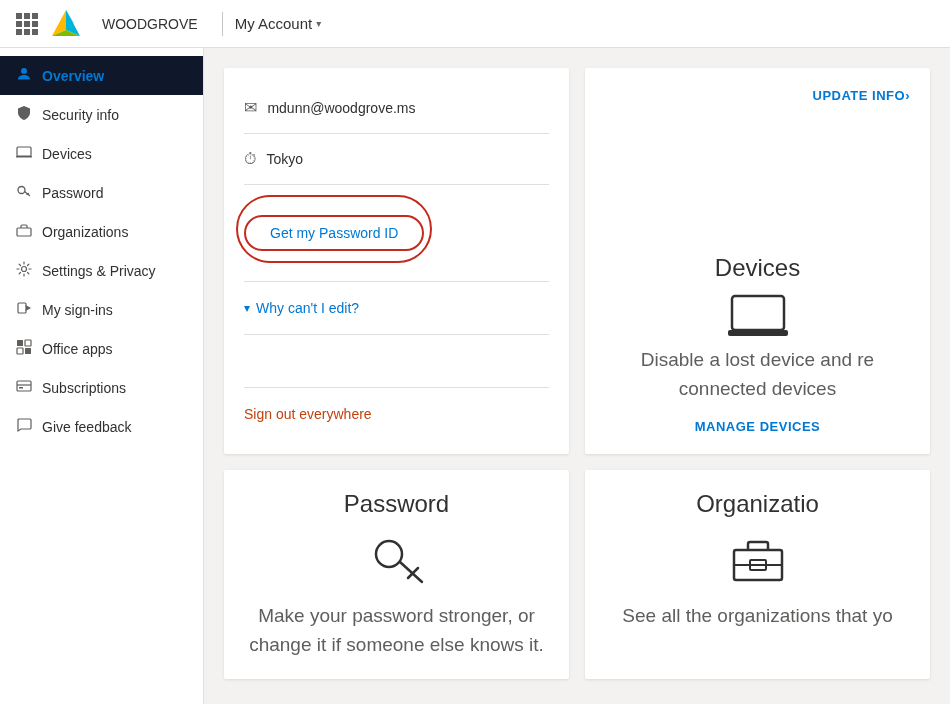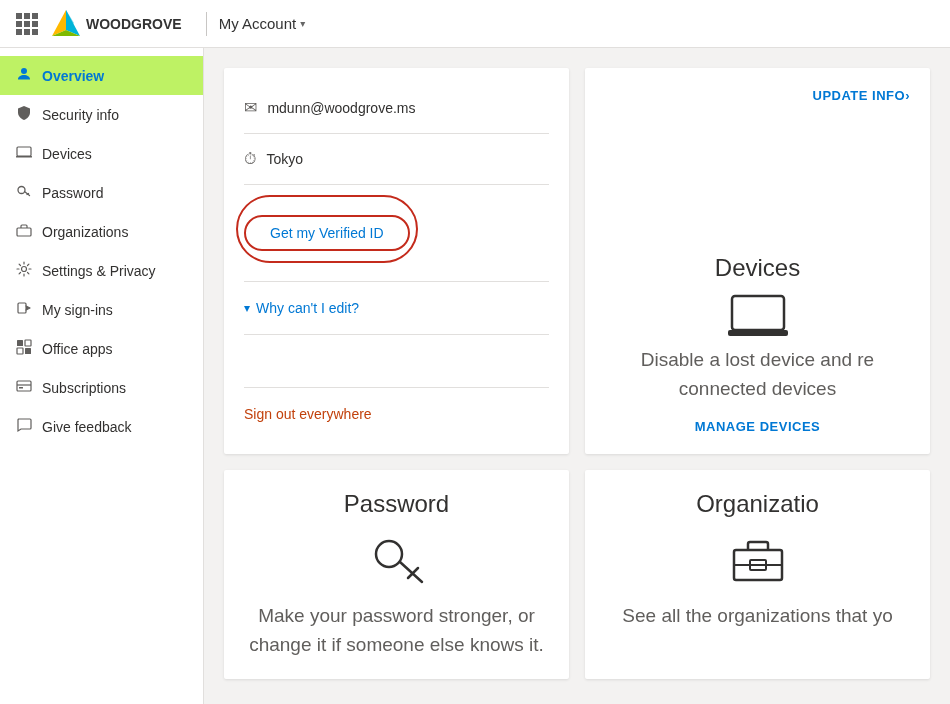--- a/index.html
+++ b/index.html
@@ -33,23 +33,23 @@
       display: flex;
       align-items: center;
       margin-right: 12px;
     }
     .logo-triangle {
       width: 32px;
       height: 32px;
     }
     .logo-text {
       font-size: 14px;
-      font-weight: 700;
+      font-weight: 400;
       color: #333;
-      margin-left: 4px;
+      margin-left: 20px;
     }
     .header-divider {
       width: 1px;
       height: 24px;
       background: #c8c6c4;
       margin: 0 12px;
     }
     .header-app-name {
       font-size: 15px;
       color: #333;
@@ -85,21 +85,21 @@
     .sidebar-item {
       display: flex;
       align-items: center;
       padding: 10px 16px;
       cursor: pointer;
       font-size: 14px;
       color: #323130;
       gap: 10px;
     }
     .sidebar-item.active {
-      background: #bef264;
+      background: #0f172a;
       font-weight: 600;
       color: #0078d4;
     }
     .sidebar-item.active .sidebar-icon {
       color: #0078d4;
     }
     .sidebar-icon {
       width: 16px;
       text-align: center;
       color: #605e5c;
@@ -409,21 +409,21 @@
       </div>
       <hr class="divider-line">
       <div class="profile-info-row">
         <span class="info-icon">⏱</span>
         <span>Tokyo</span>
       </div>
       <hr class="divider-line">
 
       <div style="padding: 8px 0 16px 0;">
         <div class="verified-id-btn-wrapper">
-          <button class="verified-id-btn">Get my Verified ID</button>
+          <button class="verified-id-btn">Get my Password ID</button>
           <div class="red-oval"></div>
         </div>
       </div>
 
       <hr class="divider-line">
 
       <div class="why-edit">
         <span style="font-size:12px;">▾</span>
         <span>Why can't I edit?</span>
       </div>

